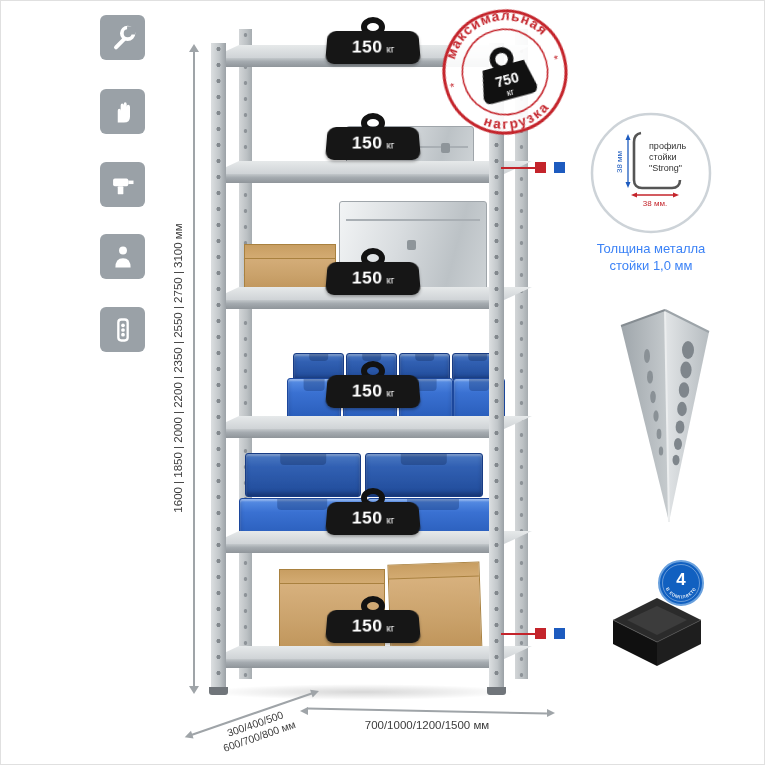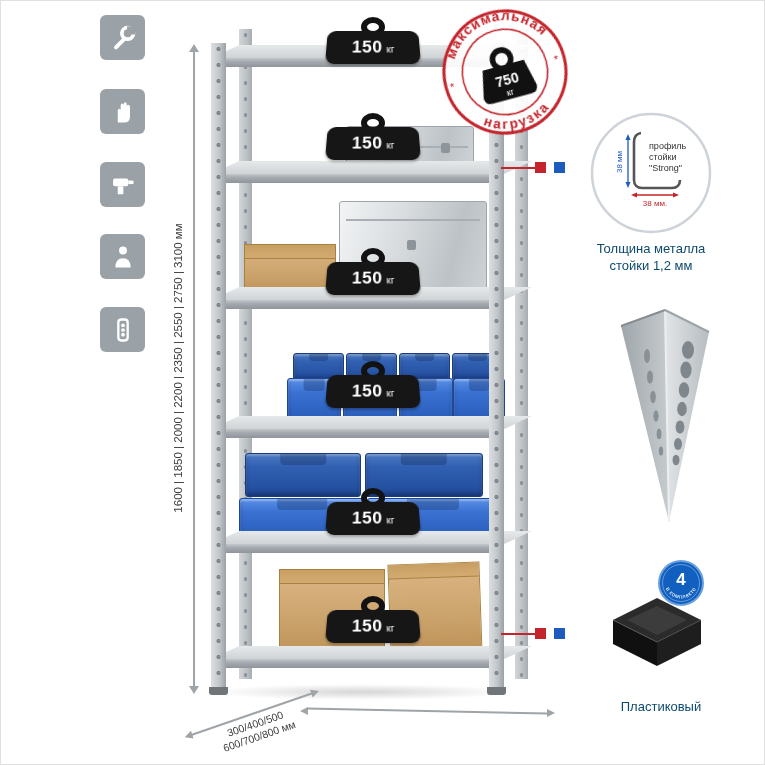--- a/index.html
+++ b/index.html
@@ -61,21 +61,21 @@
   .stamp { position:absolute; left:438px; top:5px; width:132px; height:132px; transform:rotate(-15deg); z-index:30; }
   svg text { font-family:"Liberation Sans", sans-serif; }
 
   
   .mline { position:absolute; height:2px; background:#c4242b; z-index:15; }
   .sq { position:absolute; width:11px; height:11px; z-index:15; }
   .sq.red { background:#c4242b; }
   .sq.blue { background:#1d5bbf; }
 
   
-  .caption { position:absolute; width:180px; text-align:center; font-size:13px; color:#0c4a6e; line-height:1.3; }
+  .caption { position:absolute; width:180px; text-align:center; font-size:13px; color:#3b82f6; line-height:1.3; }
   .depth-dim { position:absolute; left:190px; top:733px; width:128px; transform:rotate(-19deg); transform-origin:0 0; }
   .depth-dim .dline { position:relative; height:2px; background:#9fa4a8; margin-bottom:3px; }
   .depth-label { text-align:center; font-size:10.5px; color:#3b3b3b; line-height:1.2; white-space:nowrap; }
 </style>
 </head>
 <body>
 
 <div class="canvas">
 
   <div class="tile" style="top:14px">
@@ -265,21 +265,21 @@
       <polygon points="42,84 48,81.5 48,86.5" fill="#c4242b"></polygon>
       <polygon points="90,84 84,81.5 84,86.5" fill="#c4242b"></polygon>
       <text x="66" y="95" font-size="8" fill="#c4242b" text-anchor="middle">38 мм.</text>
       <text x="60" y="38" font-size="9" fill="#333">профиль</text>
       <text x="60" y="49" font-size="9" fill="#333">стойки</text>
       <text x="60" y="60" font-size="9" fill="#333">"Strong"</text>
     </svg>
   </div>
   <div class="caption" style="left:560px; top:240px;">
     <div>Толщина металла</div>
-    <div>стойки 1,2 мм</div>
+    <div>стойки 1,0 мм</div>
   </div>
 
   <div style="position:absolute; left:598px; top:303px; width:130px; height:225px;">
     <svg viewBox="0 0 130 225" width="130" height="225">
       <defs>
         <linearGradient id="gL" x1="0" y1="0" x2="1" y2="0">
           <stop offset="0" stop-color="#9fa6ab"></stop>
             <stop offset="1" stop-color="#c6cbce"></stop>
         </linearGradient>
         <linearGradient id="gR" x1="0" y1="0" x2="1" y2="0">
@@ -326,26 +326,26 @@
         </defs>
       <circle cx="24" cy="24" r="22" fill="#1160c0" stroke="#69a0dd" stroke-width="2"></circle>
       <circle cx="24" cy="24" r="18.5" fill="none" stroke="rgba(255,255,255,.45)" stroke-width="0.8"></circle>
       <text x="24" y="26" font-size="17" font-weight="bold" fill="#fff" text-anchor="middle">4</text>
       <text font-size="5.8" fill="#fff" letter-spacing="0.5">
         <textPath href="#badgeArc" startOffset="50%" text-anchor="middle">в комплекте</textPath>
       </text>
     </svg>
   </div>
   <div class="caption" style="left:570px; top:698px;">
-    <div>Пластиковый</div>
   </div>
 
   <div class="hline" style="left:306px; top:709px; width:240px; transform:rotate(1.2deg);"></div>
   <div class="arr" style="left:299px; top:706px; border-top:4px solid transparent; border-bottom:4px solid transparent; border-right:8px solid #9fa4a8;"></div>
   <div class="arr" style="left:546px; top:708px; border-top:4px solid transparent; border-bottom:4px solid transparent; border-left:8px solid #9fa4a8;"></div>
+  <div class="dim-text" style="left:306px; top:718px; width:240px; text-align:center;">700/1000/1200/1500 мм</div>
 
   <div class="depth-dim">
     <div class="dline">
       <span class="arr" style="left:-7px; top:-3px; border-top:4px solid transparent; border-bottom:4px solid transparent; border-right:8px solid #9fa4a8;"></span>
       <span class="arr" style="right:-7px; top:-3px; border-top:4px solid transparent; border-bottom:4px solid transparent; border-left:8px solid #9fa4a8;"></span>
     </div>
     <div class="depth-label">300/400/500</div>
     <div class="depth-label">600/700/800 мм</div>
   </div>
 

